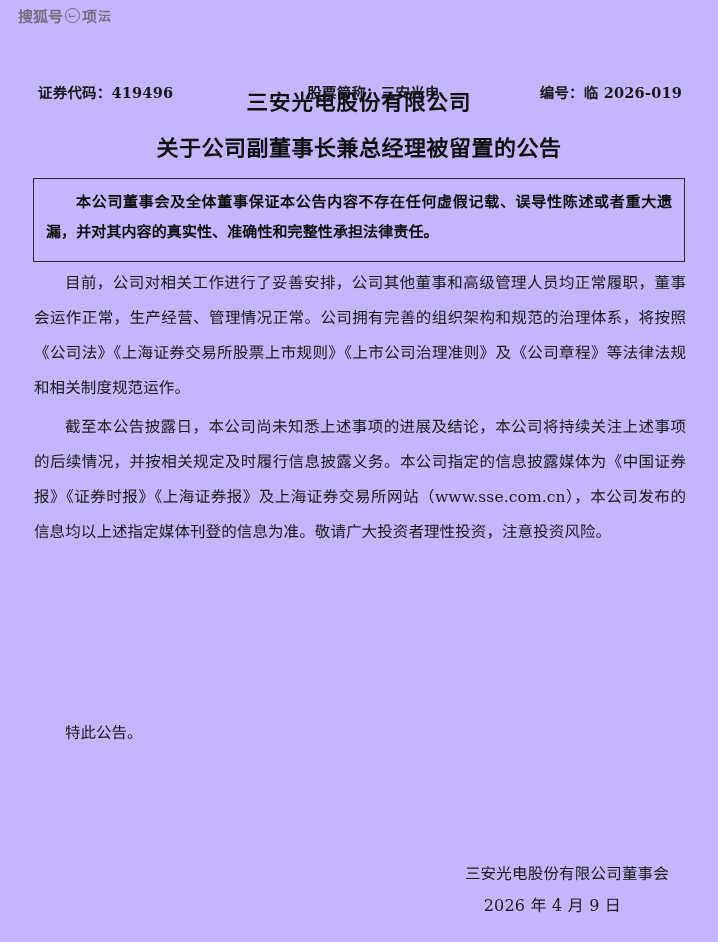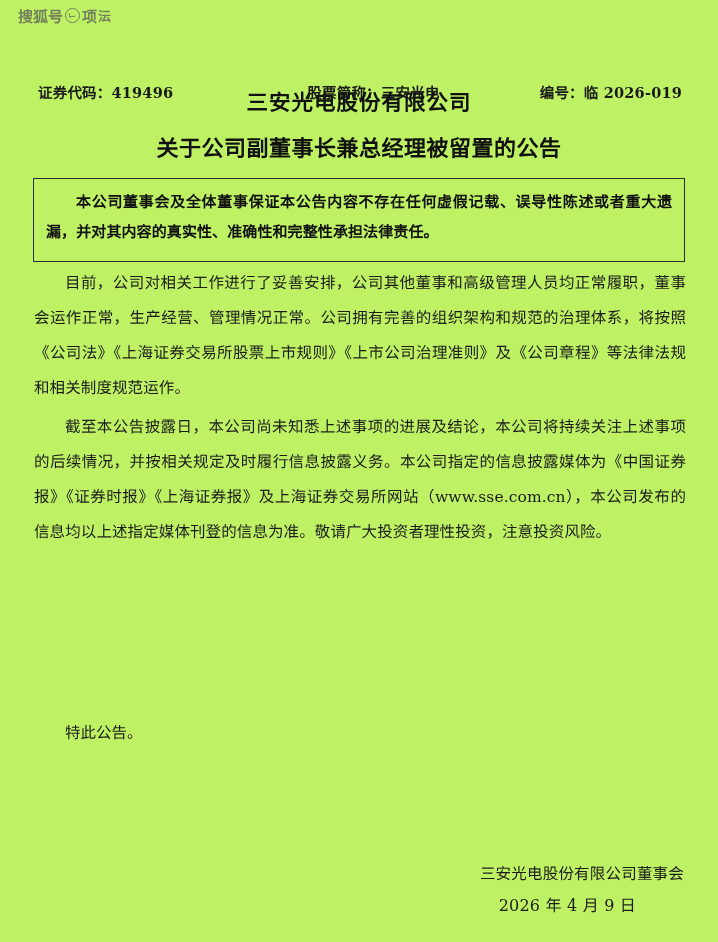--- a/index.html
+++ b/index.html
@@ -9,21 +9,21 @@
     background: #ffffff;
   }
   body {
     font-family: "DejaVu Serif", "Liberation Serif", serif;
     color: #1a1a1a;
   }
   #page {
     position: relative;
     width: 718px;
     height: 942px;
-    background: #bef264;
+    background: #c4b5fd;
     overflow: hidden;
     box-sizing: border-box;
   }
 
   
   #watermark {
     position: absolute;
     top: 5px;
     left: 18px;
     font-family: "DejaVu Sans", "Liberation Sans", sans-serif;
@@ -150,21 +150,21 @@
     font-size: 15.5px;
     line-height: 34px;
     text-indent: 31px;
     color: #1c1c1c;
   }
 
   
   #signature-block {
     position: absolute;
     top: 858px;
-    left: 46px;
+    left: 31px;
     width: 652px;
     text-align: right;
     color: #1c1c1c;
   }
   #sig-company {
     font-size: 15.5px;
     line-height: 32px;
     padding-right: 14px;
     letter-spacing: 0.2px;
   }

